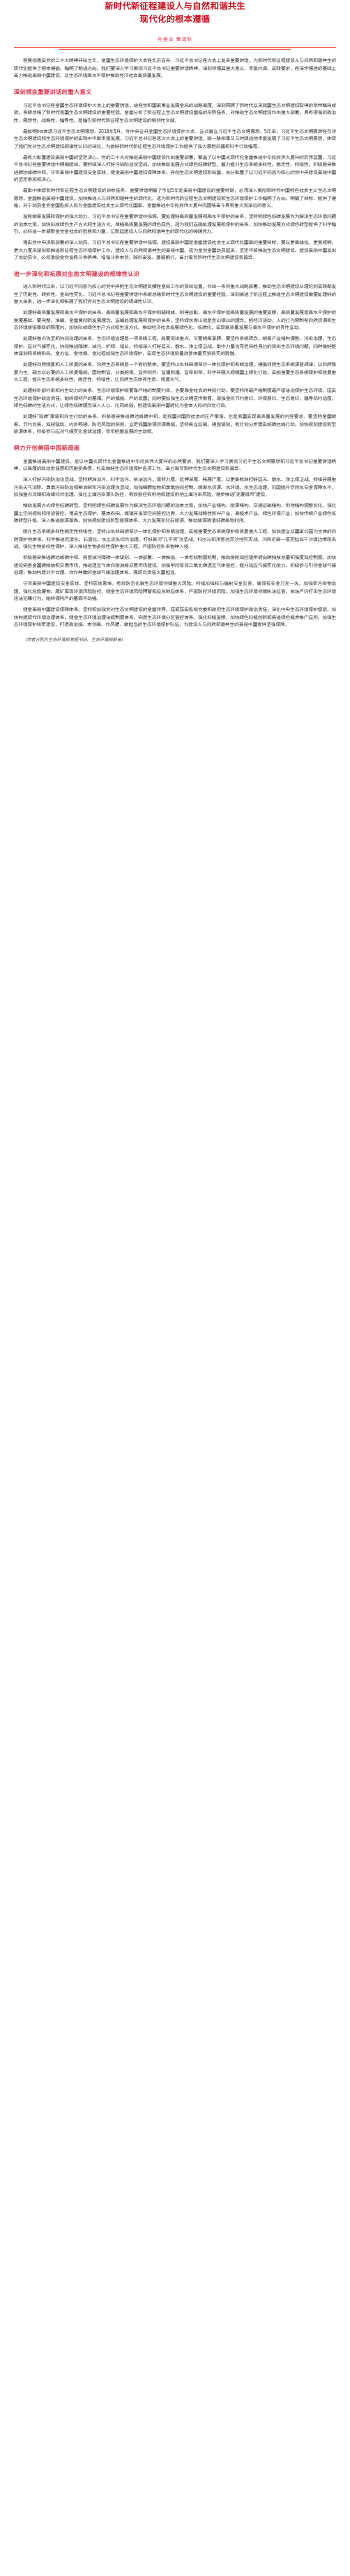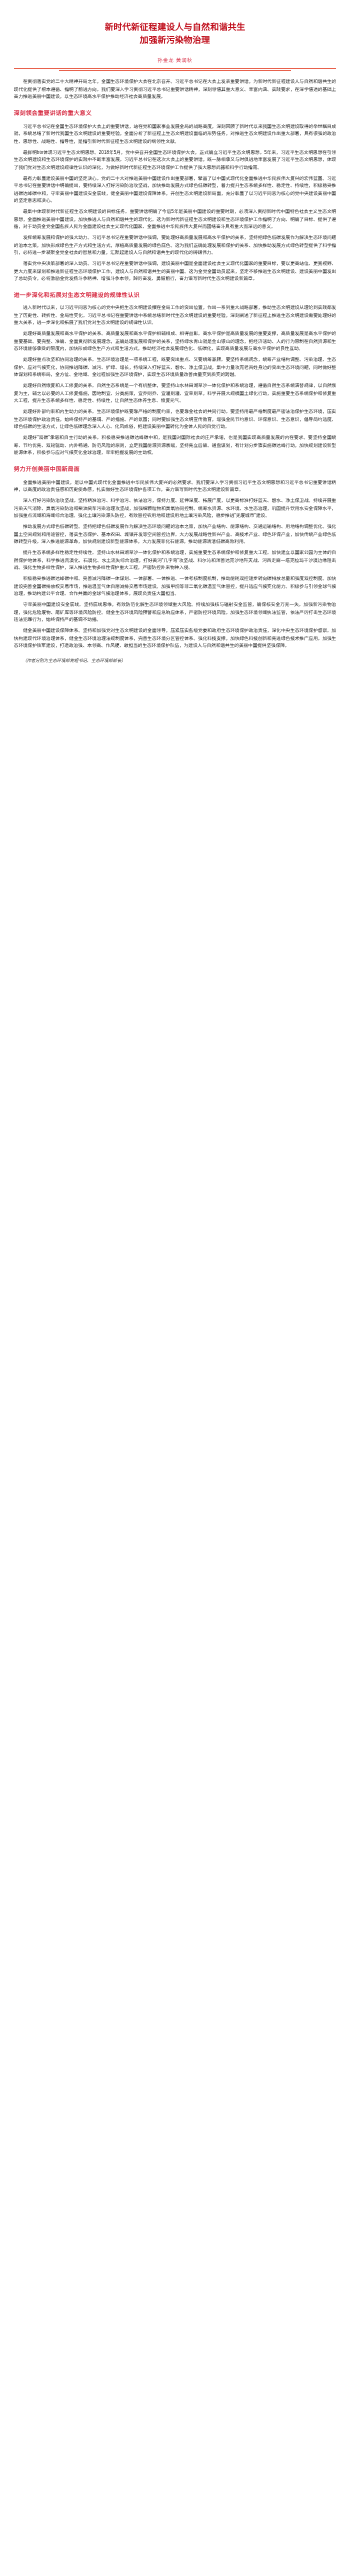--- a/index.html
+++ b/index.html
@@ -9,21 +9,21 @@
     font-family:"Liberation Sans","DejaVu Sans",sans-serif;
     color:#1a1a1a;
   }
   .page{
     width:350px;
     box-sizing:border-box;
     padding:0 0 9.5px 0;
     background:#fff;
   }
   .title-block{
-    padding:21px 22px 0 22px;
+    padding:0 22px 0 22px;
     text-align:center;
   }
   .doc-title{
     color:#c1121f;
     font-weight:bold;
     font-size:8.7px;
     line-height:1.5;
     letter-spacing:0.1px;
     margin:0;
   }
@@ -84,21 +84,21 @@
   }
 </style>
 </head>
 <body>
 
 <div class="page">
 
   <div class="title-block">
     <h1 class="doc-title">
       <span>新时代新征程建设人与自然和谐共生</span>
-      <span class="l2">加强新污染物治理</span>
+      <span class="l2">现代化的根本遵循</span>
     </h1>
     <div class="byline">孙金龙 黄润秋</div>
   </div>
 
   <div class="rule-wrap">
     <div class="rule-long"></div>
     <div class="rule-short"></div>
   </div>
 
   <div class="body">

